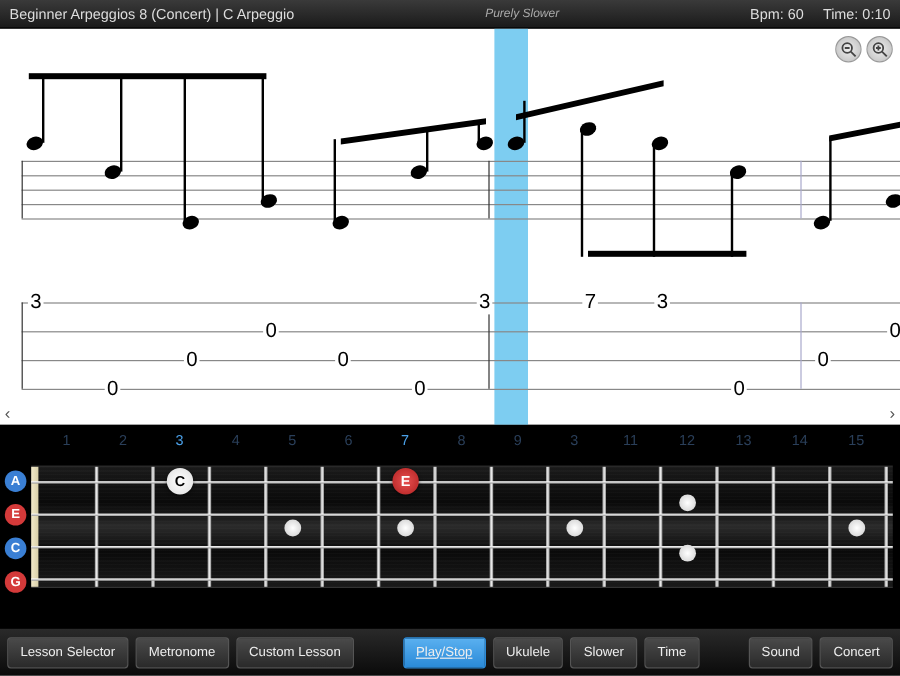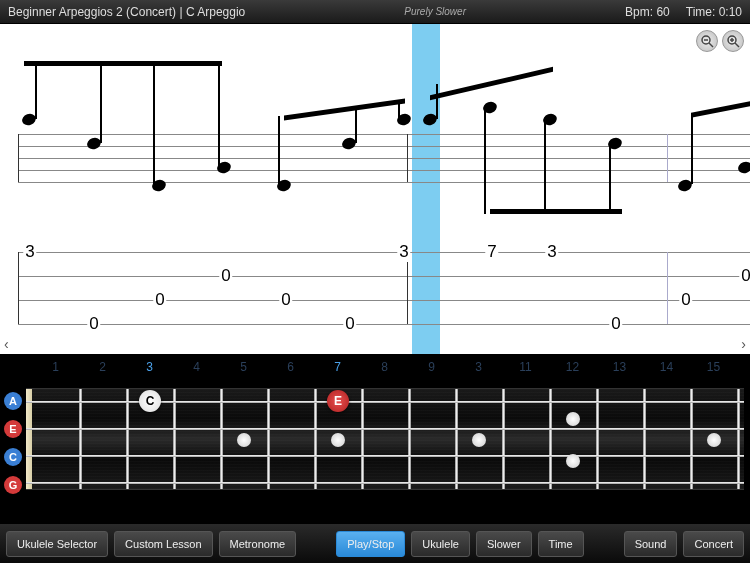--- a/index.html
+++ b/index.html
@@ -248,28 +248,29 @@
     border-radius: 3px;
     color: #eee;
     font-size: 11px;
     padding: 6px 10px;
     cursor: pointer;
     white-space: nowrap;
   }
   .tool-btn.primary {
     background: linear-gradient(#5ab0f0, #2a8ad8);
     border-color: #2a8ad8;
+    text-decoration: underline;
   }
   .spacer { flex: 1; }
 </style>
 </head>
 <body>
 
 <div class="topbar">
-  <div class="title">Beginner Arpeggios 2 (Concert)  |  C Arpeggio</div>
+  <div class="title">Beginner Arpeggios 8 (Concert)  |  C Arpeggio</div>
   <div class="brand">Purely Slower</div>
   <div class="right">
     <span>Bpm: 60</span>
     <span>Time: 0:10</span>
   </div>
 </div>
 
 <div class="notation-area">
 
   <div class="playhead" style="left:412px;"></div>
@@ -422,23 +423,23 @@
     <div class="fret-dot" style="left:547px; top:30px"></div>
     <div class="fret-dot" style="left:547px; top:72px"></div>
     <div class="fret-dot" style="left:688px; top:51px"></div>
 
     <div class="finger-dot fd-white" style="left:124px; top:12px">C</div>
     <div class="finger-dot fd-red" style="left:312px; top:12px">E</div>
   </div>
 </div>
 
 <div class="toolbar">
-  <div class="tool-btn">Ukulele Selector</div>
+  <div class="tool-btn">Lesson Selector</div>
+  <div class="tool-btn">Metronome</div>
   <div class="tool-btn">Custom Lesson</div>
-  <div class="tool-btn">Metronome</div>
   <div class="spacer"></div>
   <div class="tool-btn primary">Play/Stop</div>
   <div class="tool-btn">Ukulele</div>
   <div class="tool-btn">Slower</div>
   <div class="tool-btn">Time</div>
   <div class="spacer"></div>
   <div class="tool-btn">Sound</div>
   <div class="tool-btn">Concert</div>
 </div>
 

